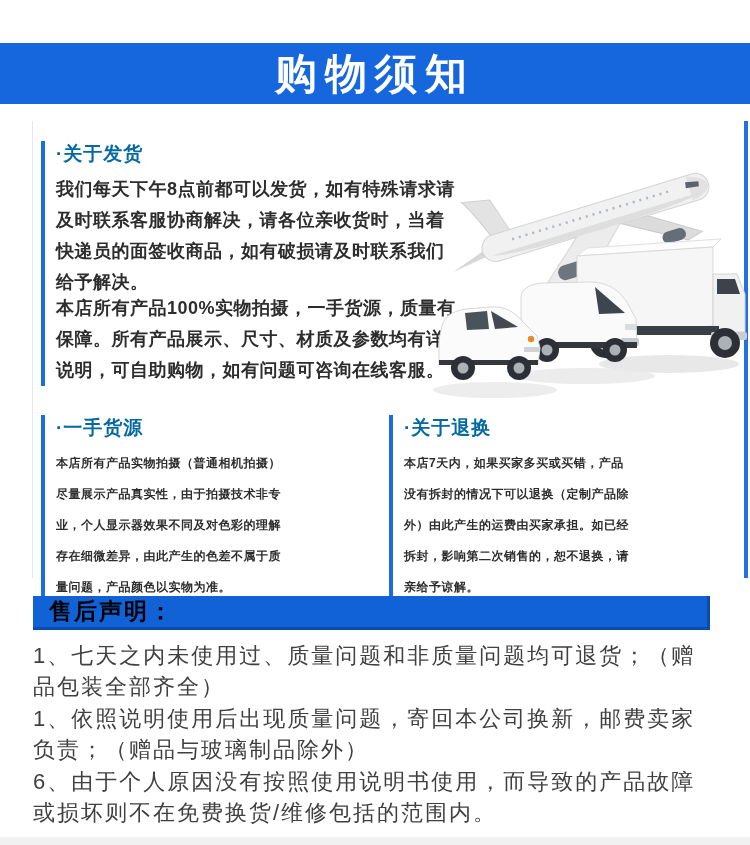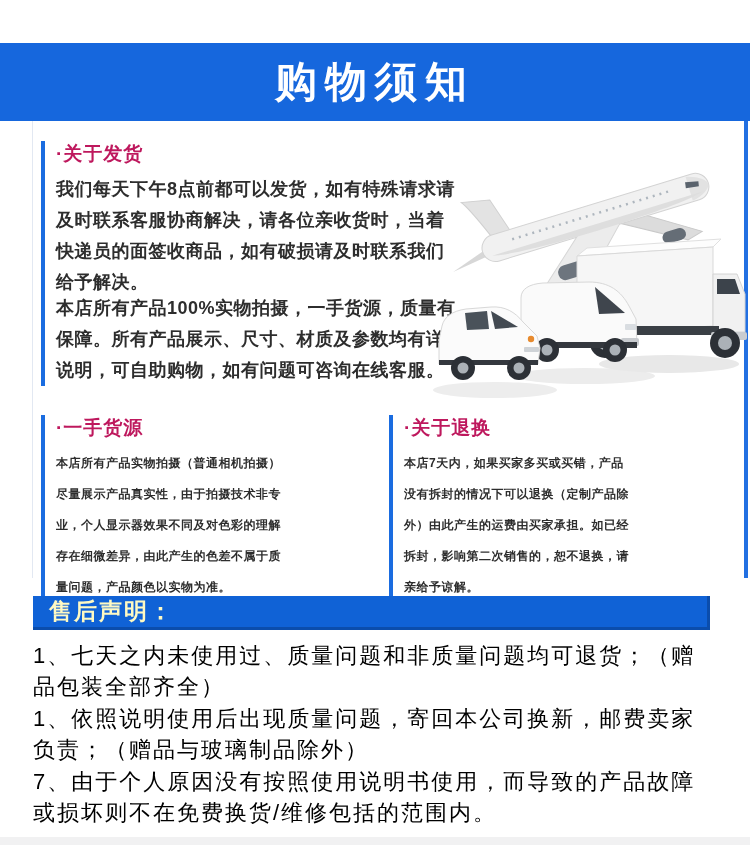--- a/index.html
+++ b/index.html
@@ -3,40 +3,40 @@
 <meta charset="utf-8">
 <style>
   html,body{margin:0;padding:0;}
   body{
     width:750px;height:845px;position:relative;background:#ffffff;
     font-family:"Liberation Sans","DejaVu Sans",sans-serif;
     overflow:hidden;
   }
   
   .header-banner{
-    position:absolute;top:43px;left:0;width:750px;height:78px;
+    position:absolute;top:43px;left:0;width:750px;height:61px;
     background:#1667dd;display:flex;align-items:center;justify-content:center;
   }
   .header-title{
     color:#ffffff;font-size:42px;font-weight:bold;letter-spacing:8px;margin:0;
   }
   
   .content-panel{
     position:absolute;top:121px;left:32px;width:716px;height:457px;
     box-sizing:border-box;
     border-left:1px solid #e2e8f2;
     border-right:4px solid #2270e2;
   }
   .section{
     position:absolute;
     border-left:4px solid #1a6ce0;
     padding-left:11px;
   }
   .section-title{
-    color:#be185d;font-size:19px;font-weight:bold;margin:0 0 7px 0;letter-spacing:1px;
+    color:#0369a1;font-size:19px;font-weight:bold;margin:0 0 7px 0;letter-spacing:1px;
   }
   .section-body{
     font-size:18px;font-weight:bold;color:#2d2d2d;line-height:31px;
     margin:0;white-space:pre-line;letter-spacing:0.5px;
   }
   .sec-shipping{left:8px;top:20px;width:430px;}
   .sec-product{left:8px;top:172px;width:440px;}
   .sec-color{left:8px;top:294px;width:360px;}
   .sec-returns{left:356px;top:294px;width:360px;}
   .sec-color .section-body,.sec-returns .section-body{font-size:12px;}
@@ -45,28 +45,28 @@
     position:absolute;top:126px;left:425px;width:322px;height:286px;
   }
   
   .aftersale-banner{
     position:absolute;top:596px;left:33px;width:677px;height:34px;
     box-sizing:border-box;background:#1062d6;
     border-right:3px solid #0b4dac;border-bottom:3px solid #0b4dac;
     display:flex;align-items:center;padding-left:16px;
   }
   .aftersale-banner-text{
-    color:#fef9c3;font-size:23px;font-weight:bold;letter-spacing:2px;margin:0;
+    color:#000000;font-size:23px;font-weight:bold;letter-spacing:2px;margin:0;
   }
   
   .aftersale-list{
     position:absolute;top:640px;left:33px;width:706px;
   }
   .aftersale-item{
-    font-size:22px;color:#000000;line-height:31px;letter-spacing:2px;
+    font-size:22px;color:#404040;line-height:31px;letter-spacing:2px;
     margin:0 0 1px 0;white-space:pre-line;
   }
   .bottom-strip{
     position:absolute;left:0;bottom:0;width:750px;height:8px;background:#f1f1f2;
   }
 </style>
 </head>
 <body>
 
 <div class="header-banner">
@@ -180,17 +180,17 @@
 
 <div class="aftersale-banner">
   <h2 class="aftersale-banner-text">售后声明：</h2>
 </div>
 
 <div class="aftersale-list">
   <p class="aftersale-item">1、七天之内未使用过、质量问题和非质量问题均可退货；（赠
 品包装全部齐全）</p>
   <p class="aftersale-item">1、依照说明使用后出现质量问题，寄回本公司换新，邮费卖家
 负责；（赠品与玻璃制品除外）</p>
-  <p class="aftersale-item">7、由于个人原因没有按照使用说明书使用，而导致的产品故障
+  <p class="aftersale-item">6、由于个人原因没有按照使用说明书使用，而导致的产品故障
 或损坏则不在免费换货/维修包括的范围内。</p>
 </div>
 
 <div class="bottom-strip"></div>
 
 </body></html>

